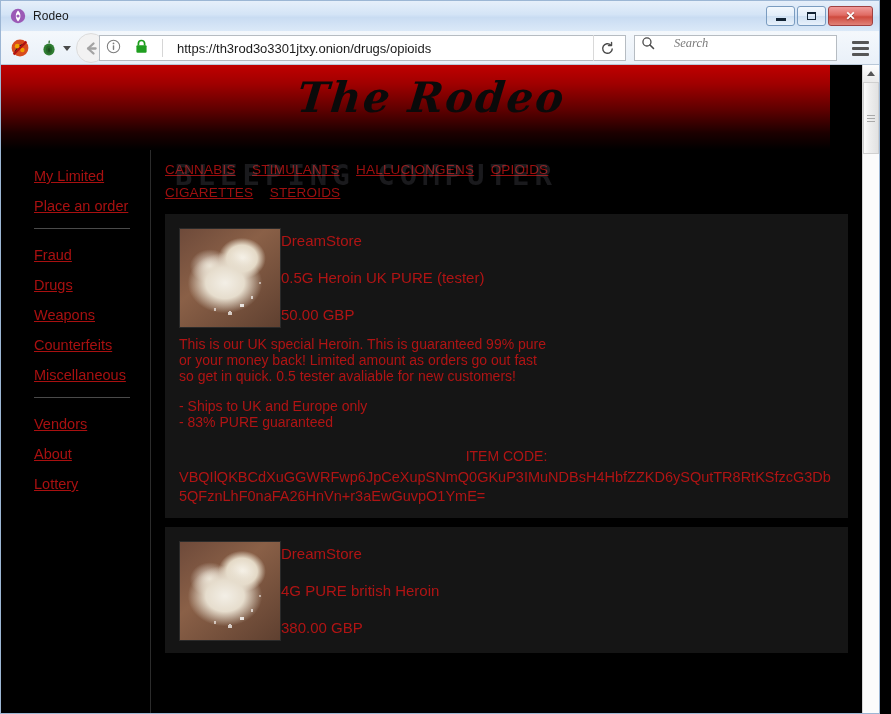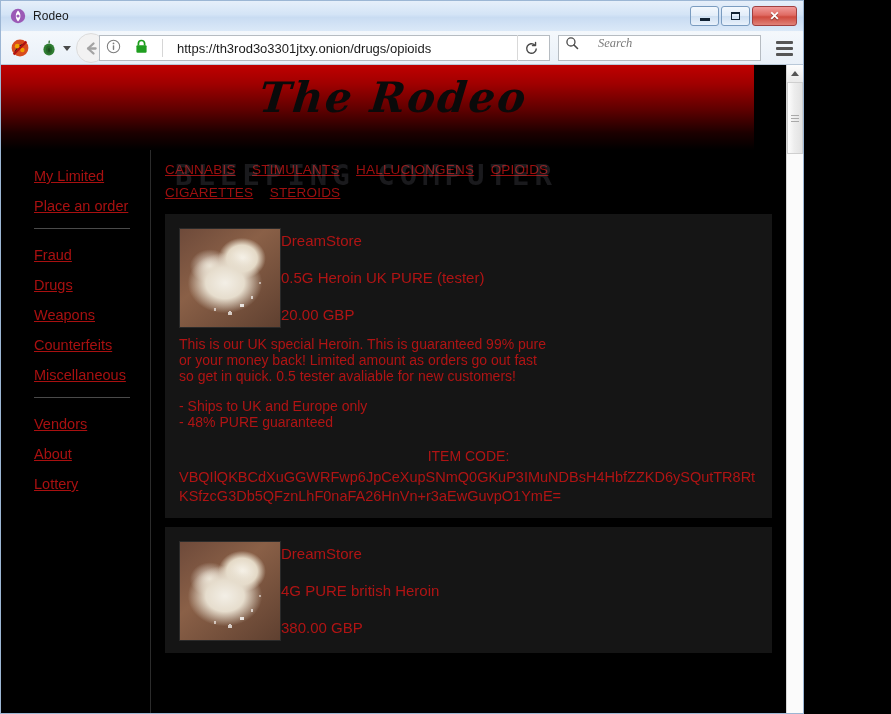--- a/index.html
+++ b/index.html
@@ -3,21 +3,21 @@
 <meta charset="utf-8">
 <style>
   * { box-sizing: border-box; margin: 0; padding: 0; }
   html, body {
     width: 891px; height: 714px;
     font-family: "Liberation Sans", sans-serif;
     overflow: hidden;
     background: #000;
   }
   .window {
-    width: 804px; height: 714px;
+    width: 880px; height: 714px;
     position: relative;
     background: linear-gradient(to bottom, #d6e5f5 0%, #cfe0f2 100%);
     border: 1px solid #9cb6d4;
     display: flex; flex-direction: column;
   }
 
   
   .titlebar {
     height: 30px; flex: 0 0 30px;
     display: flex; align-items: center;
@@ -413,28 +413,28 @@
           </div>
 
           <div class="listings">
 
             <div class="card">
               <div class="card-top">
                 <div class="thumb"></div>
                 <div class="card-info">
                   <div class="vendor">DreamStore</div>
                   <div class="prod-name">0.5G Heroin UK PURE (tester)</div>
-                  <div class="prod-price">20.00 GBP</div>
+                  <div class="prod-price">50.00 GBP</div>
                 </div>
               </div>
               <div class="desc">This is our UK special Heroin. This is guaranteed 99% pure
 or your money back! Limited amount as orders go out fast
 so get in quick. 0.5 tester avaliable for new customers!</div>
               <div class="desc-bullets">- Ships to UK and Europe only
-- 48% PURE guaranteed</div>
+- 83% PURE guaranteed</div>
               <div class="code-head">ITEM CODE:</div>
               <div class="code-body">VBQIlQKBCdXuGGWRFwp6JpCeXupSNmQ0GKuP3IMuNDBsH4HbfZZKD6ySQutTR8RtKSfzcG3Db5QFznLhF0naFA26HnVn+r3aEwGuvpO1YmE=</div>
             </div>
 
             <div class="card">
               <div class="card-top">
                 <div class="thumb"></div>
                 <div class="card-info">
                   <div class="vendor">DreamStore</div>
                   <div class="prod-name">4G PURE british Heroin</div>

